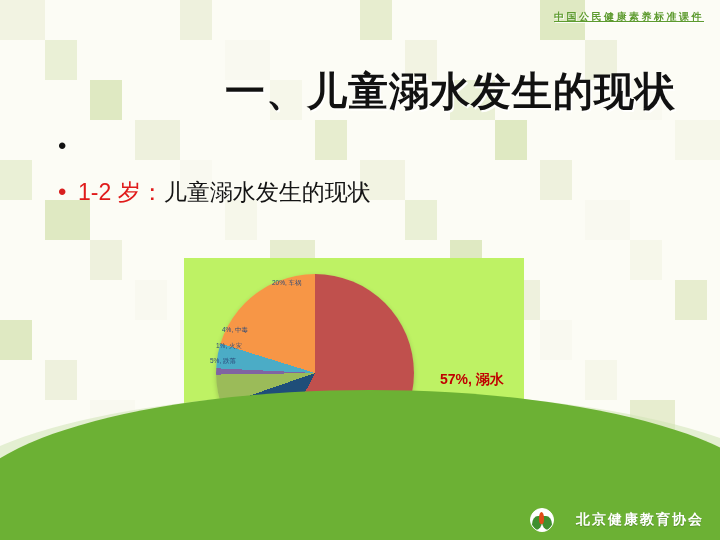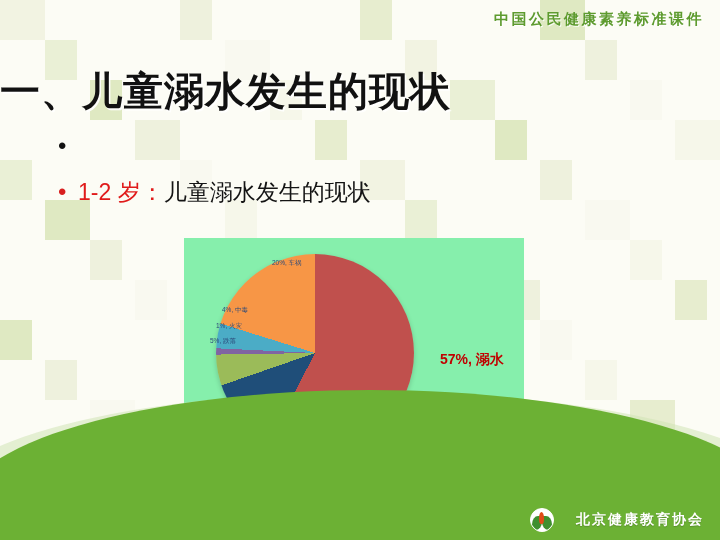--- a/index.html
+++ b/index.html
@@ -27,35 +27,36 @@
   }
   .bg-tile {
     position: absolute;
   }
 
   
   .kicker {
     position: absolute;
     top: 10px;
     right: 16px;
-    font-size: 15px;
+    font-size: 10px;
     font-weight: bold;
     color: #5e9b2f;
     letter-spacing: 2.5px;
     text-shadow: 1px 1px 0 rgba(255,255,255,0.85);
     white-space: nowrap;
+    text-decoration: underline;
   }
 
   
   .title {
     position: absolute;
     top: 64px;
     left: 0;
     width: 676px;
-    text-align: left;
+    text-align: right;
     font-size: 40px;
     font-weight: bold;
     color: #111111;
     letter-spacing: 1px;
     text-shadow: 1.5px 1.5px 0 rgba(255,255,255,0.9);
     white-space: nowrap;
   }
 
   
   .bullets {
@@ -86,24 +87,24 @@
     white-space: nowrap;
   }
   .bullet-text .accent-part {
     color: #e01b1b;
   }
 
   
   .chart-panel {
     position: absolute;
     left: 184px;
-    top: 238px;
+    top: 258px;
     width: 340px;
     height: 230px;
-    background: #86efac;
+    background: #bef264;
   }
 
   .pie-wrap {
     position: absolute;
     left: 32px;
     top: 16px;
     width: 198px;
     height: 198px;
   }
   .pie {

